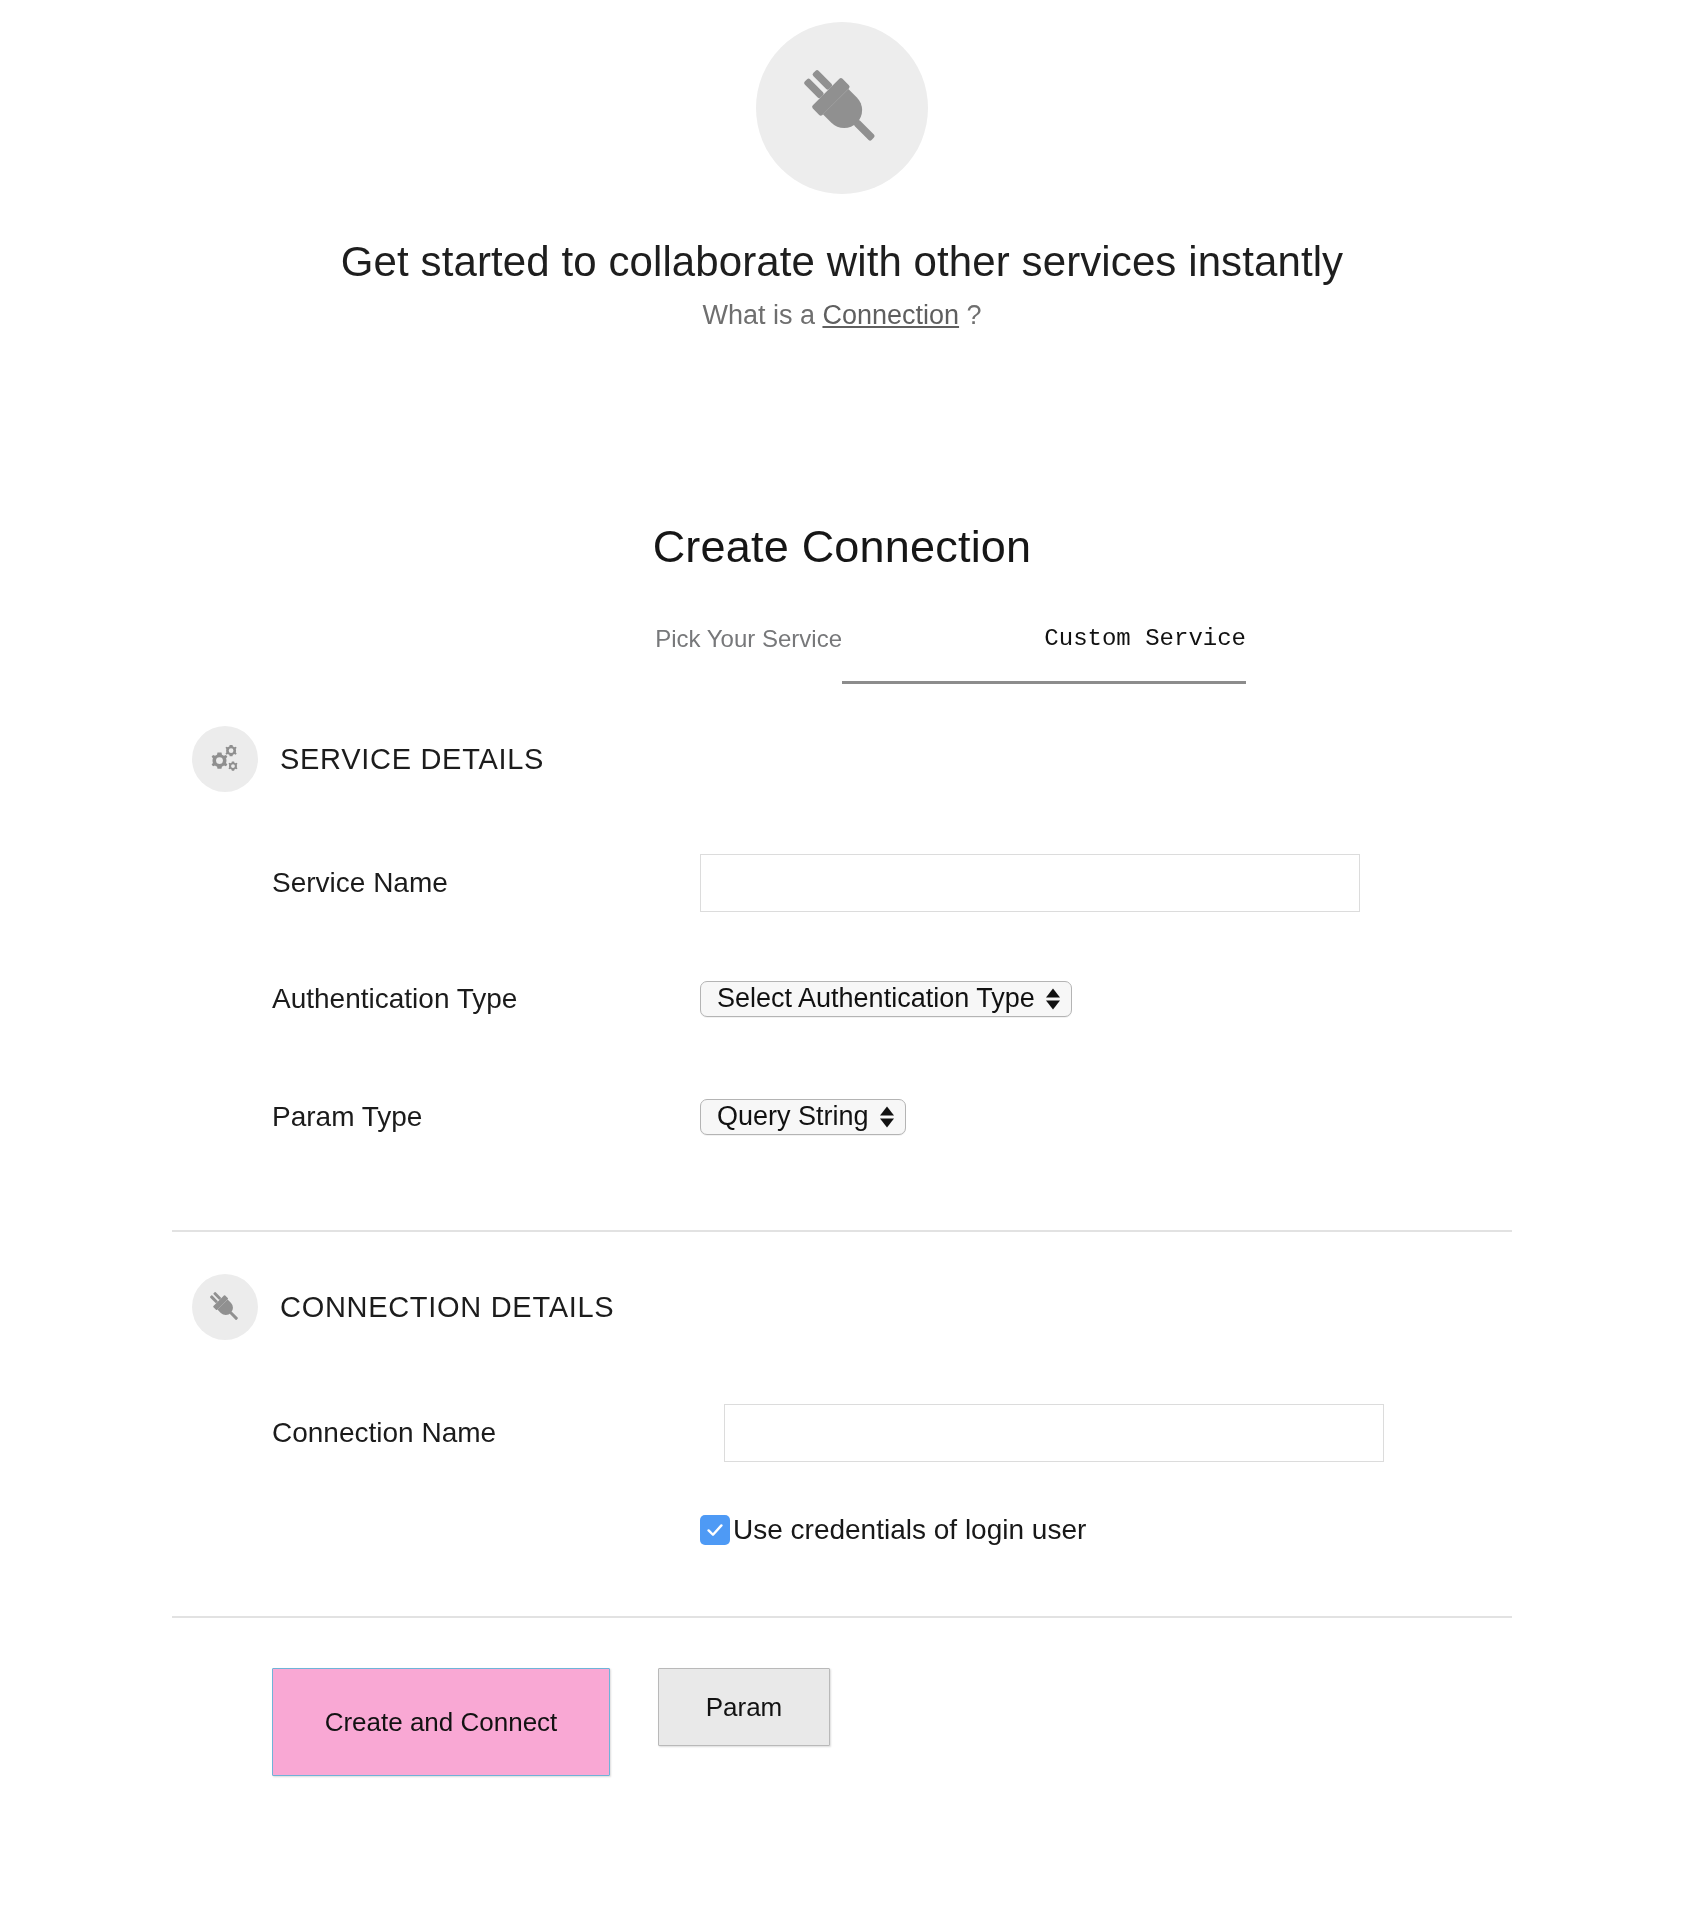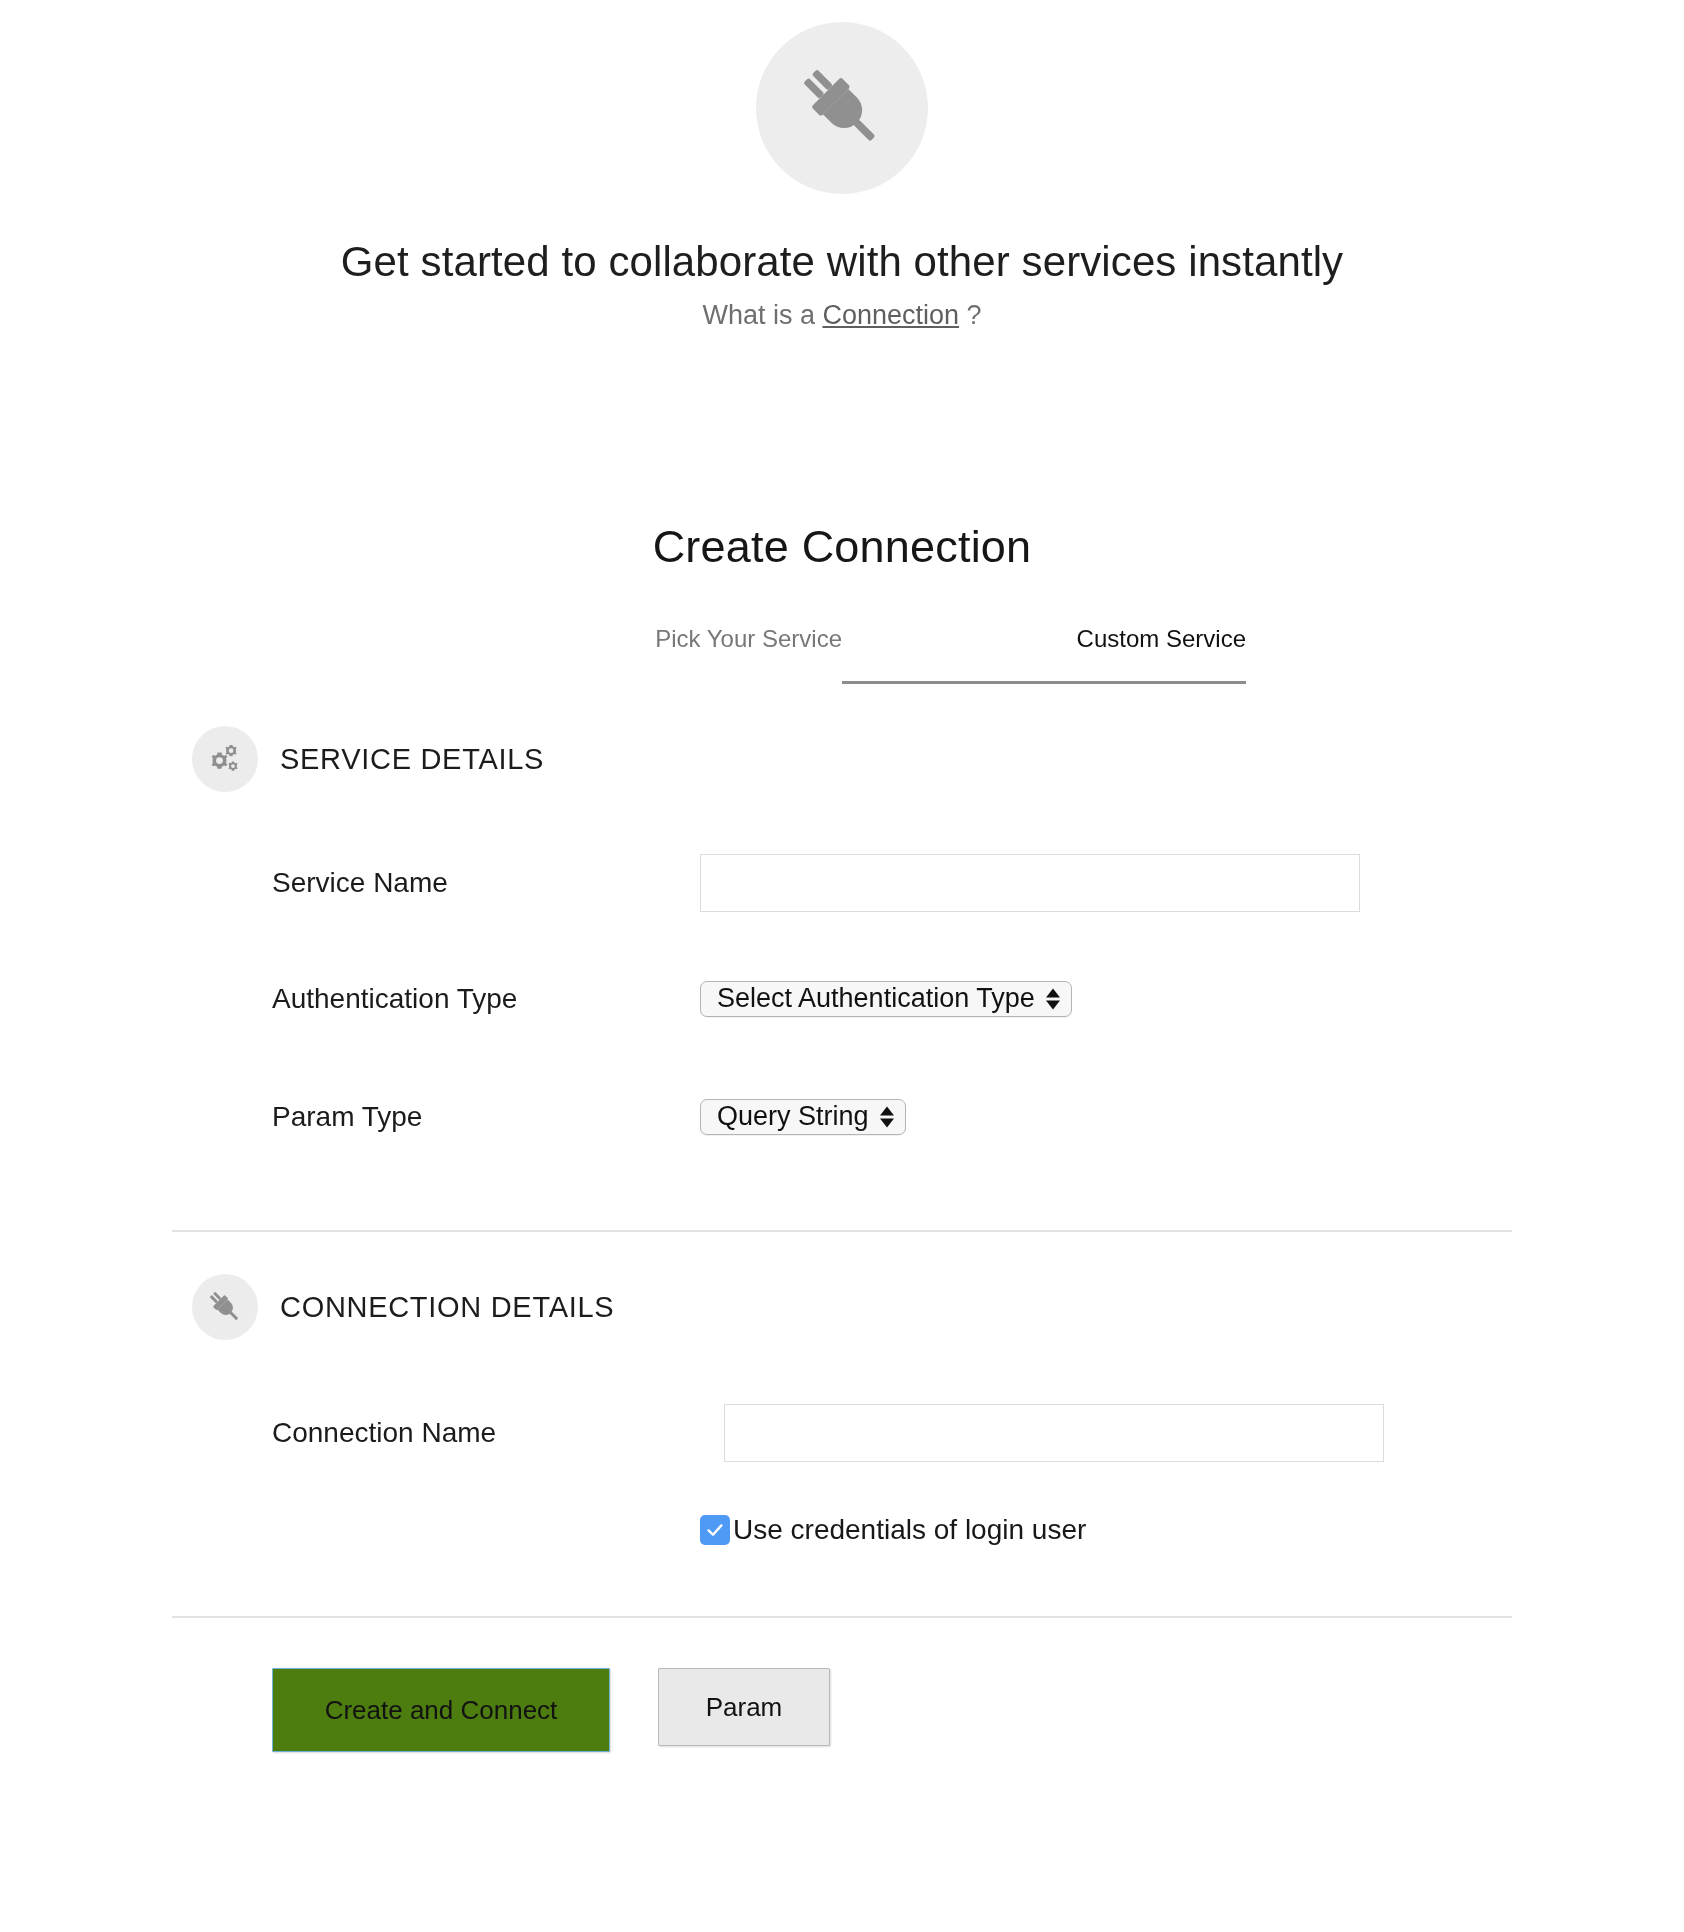--- a/index.html
+++ b/index.html
@@ -80,20 +80,21 @@
     text-align: right;
     font-size: 24px;
     padding-bottom: 28px;
     cursor: pointer;
     border-bottom: 3px solid transparent;
   }
   .tab.inactive { color: #77787a; }
   .tab.active {
     color: #111111;
     border-bottom-color: #8c8c8c;
+    font-family: Liberation Mono, monospace;
   }
 
   
   .section { padding-top: 42px; }
   .section-head {
     display: flex;
     align-items: center;
     gap: 22px;
     padding-left: 20px;
   }
@@ -227,23 +228,23 @@
   .btn {
     font-family: "Liberation Sans", sans-serif;
     font-size: 26px;
     color: #121212;
     border: 1px solid #a9a9a9;
     cursor: pointer;
     box-shadow: 1px 1px 2px rgba(0,0,0,.14);
     border-radius: 1px;
   }
   .btn-primary {
-    background: #4d7c0f;
+    background: #f9a8d4;
     width: 338px;
-    height: 84px;
+    height: 108px;
     border-color: #6fb3d8;
   }
   .btn-secondary {
     background: #e9e9e9;
     width: 172px;
     height: 78px;
     border-color: #b9b9b9;
   }
 </style>
 </head>

